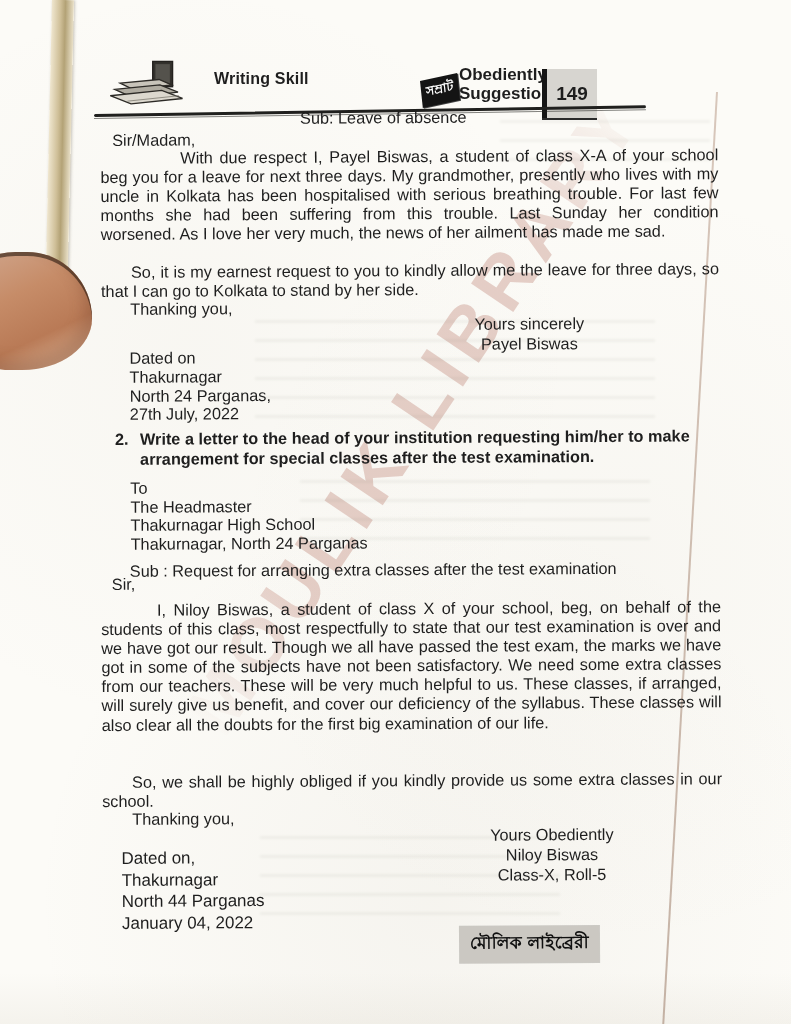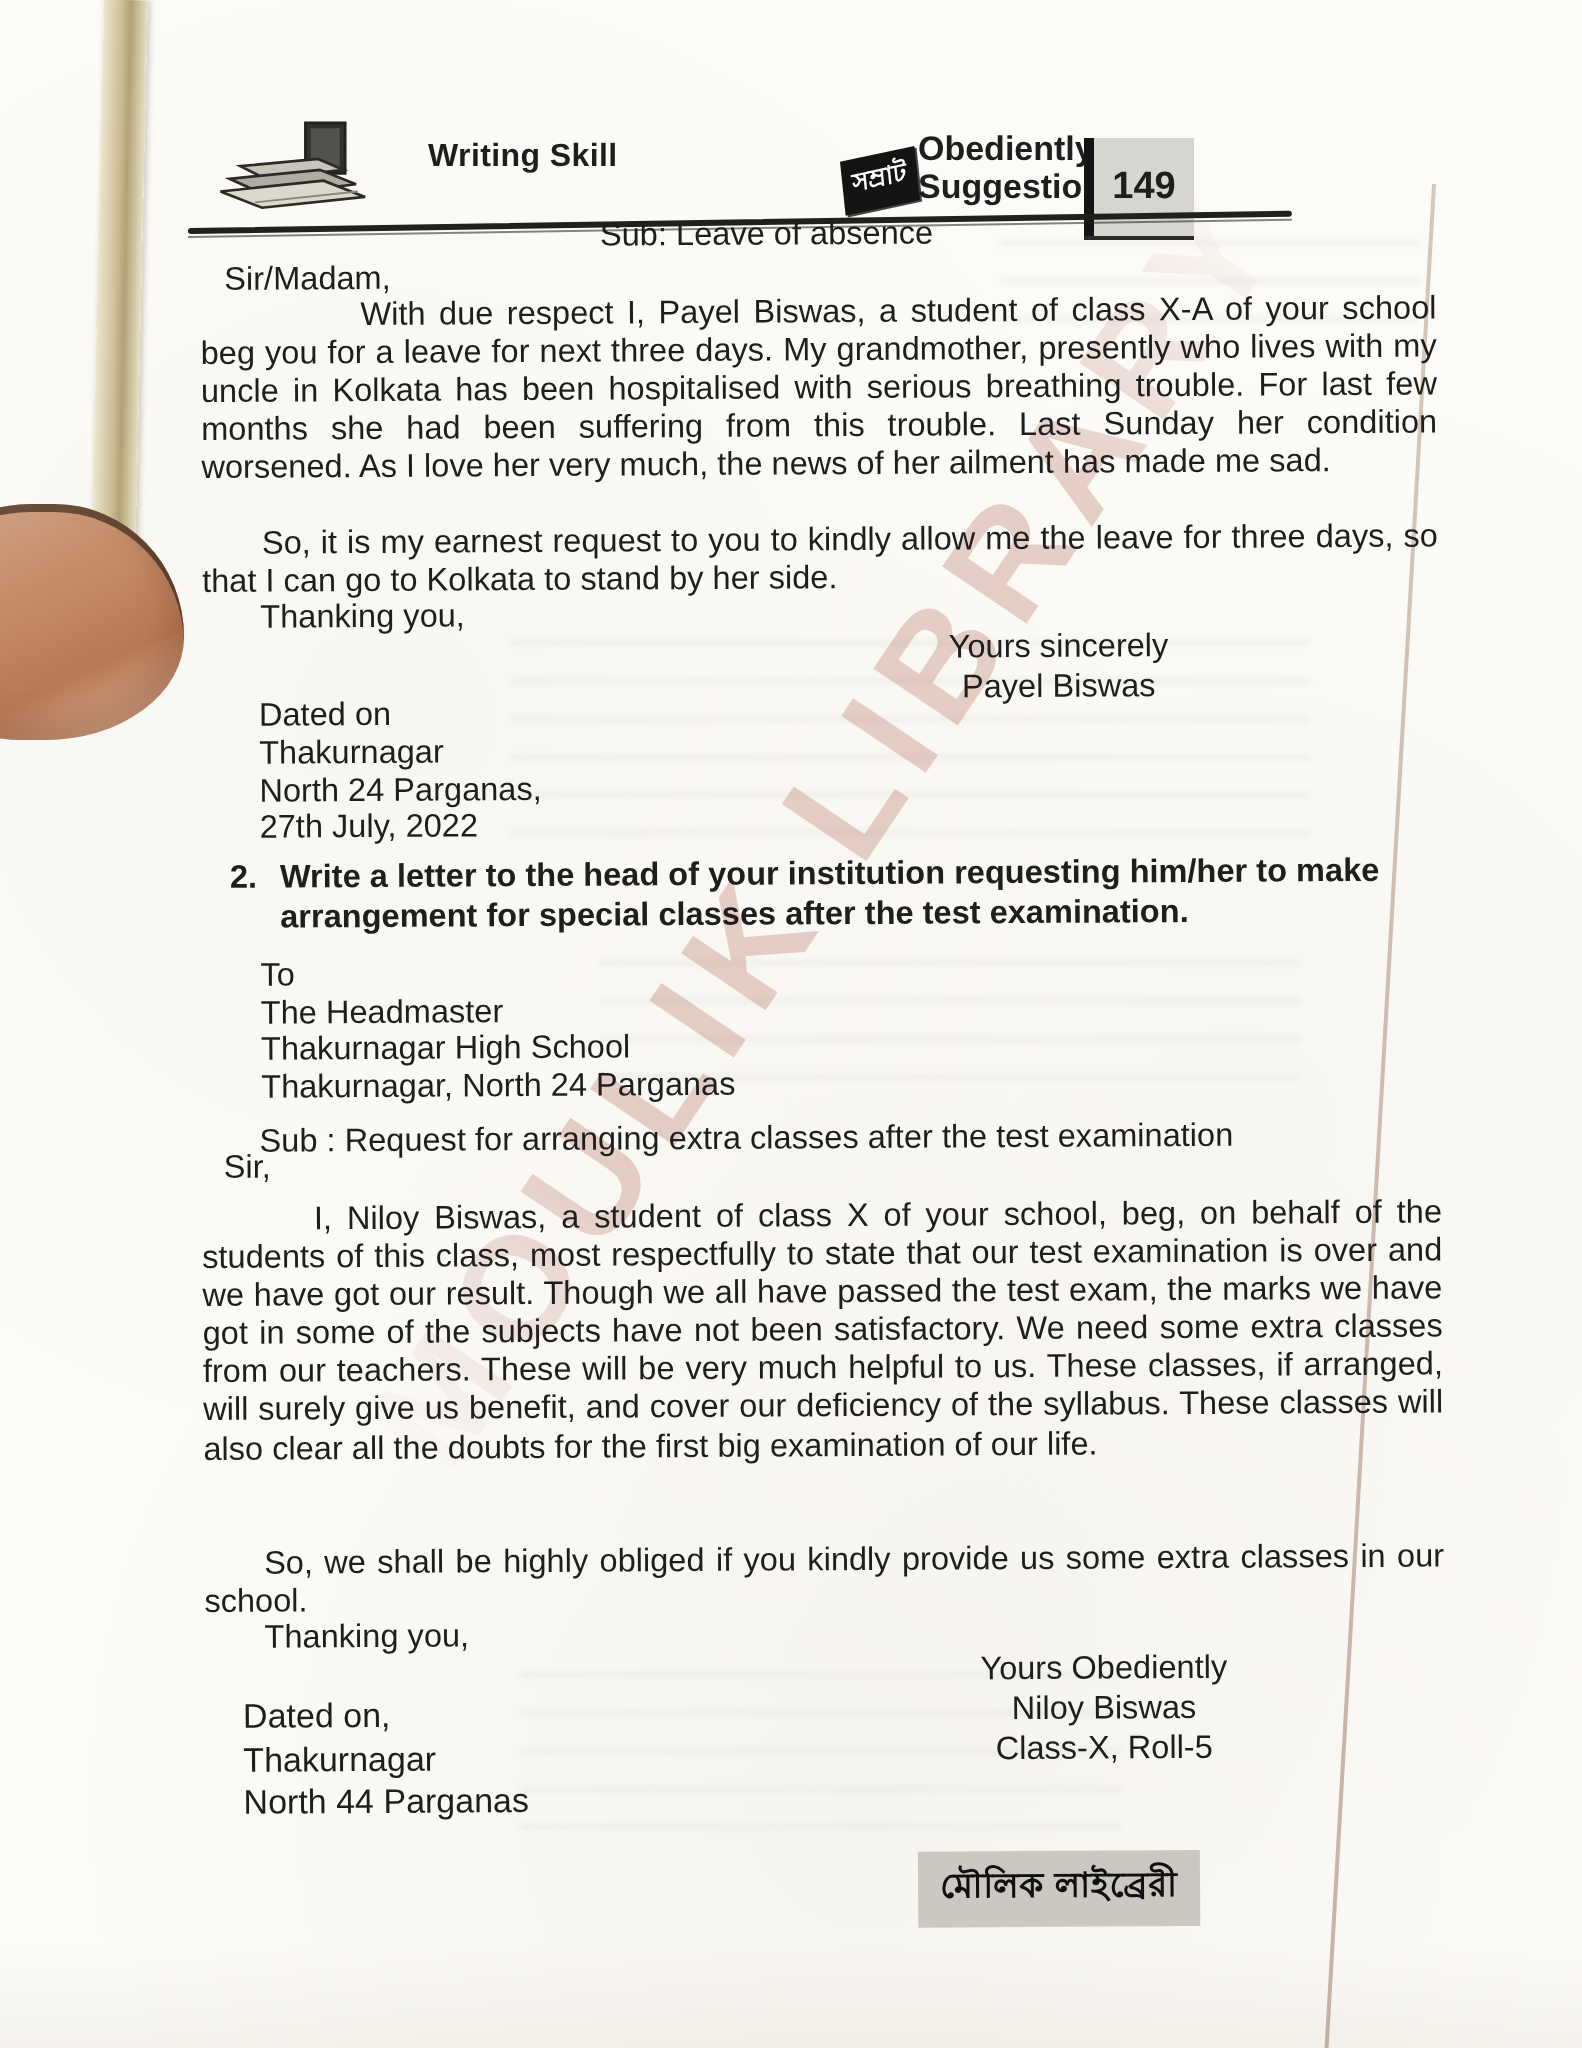--- a/index.html
+++ b/index.html
@@ -123,18 +123,19 @@
     <div class="t" style="left:128px; top:810px;">Thanking you,</div>
     <div class="center-block" style="left:440px; top:828px; width:215px; line-height:19.8px;">
       <div>Yours Obediently</div>
       <div>Niloy Biswas</div>
       <div>Class-X, Roll-5</div>
     </div>
     <div class="t" style="left:117px; top:848px; line-height:21.5px; font-size:17px; white-space:normal; width:240px;">
       <div>Dated on,</div>
       <div>Thakurnagar</div>
       <div>North 44 Parganas</div>
+      <div>January 04, 2022</div>
     </div>
 
     <div class="stamp">মৌলিক লাইব্রেরী</div>
   </div>
 
 </div>
 
 </body></html>

